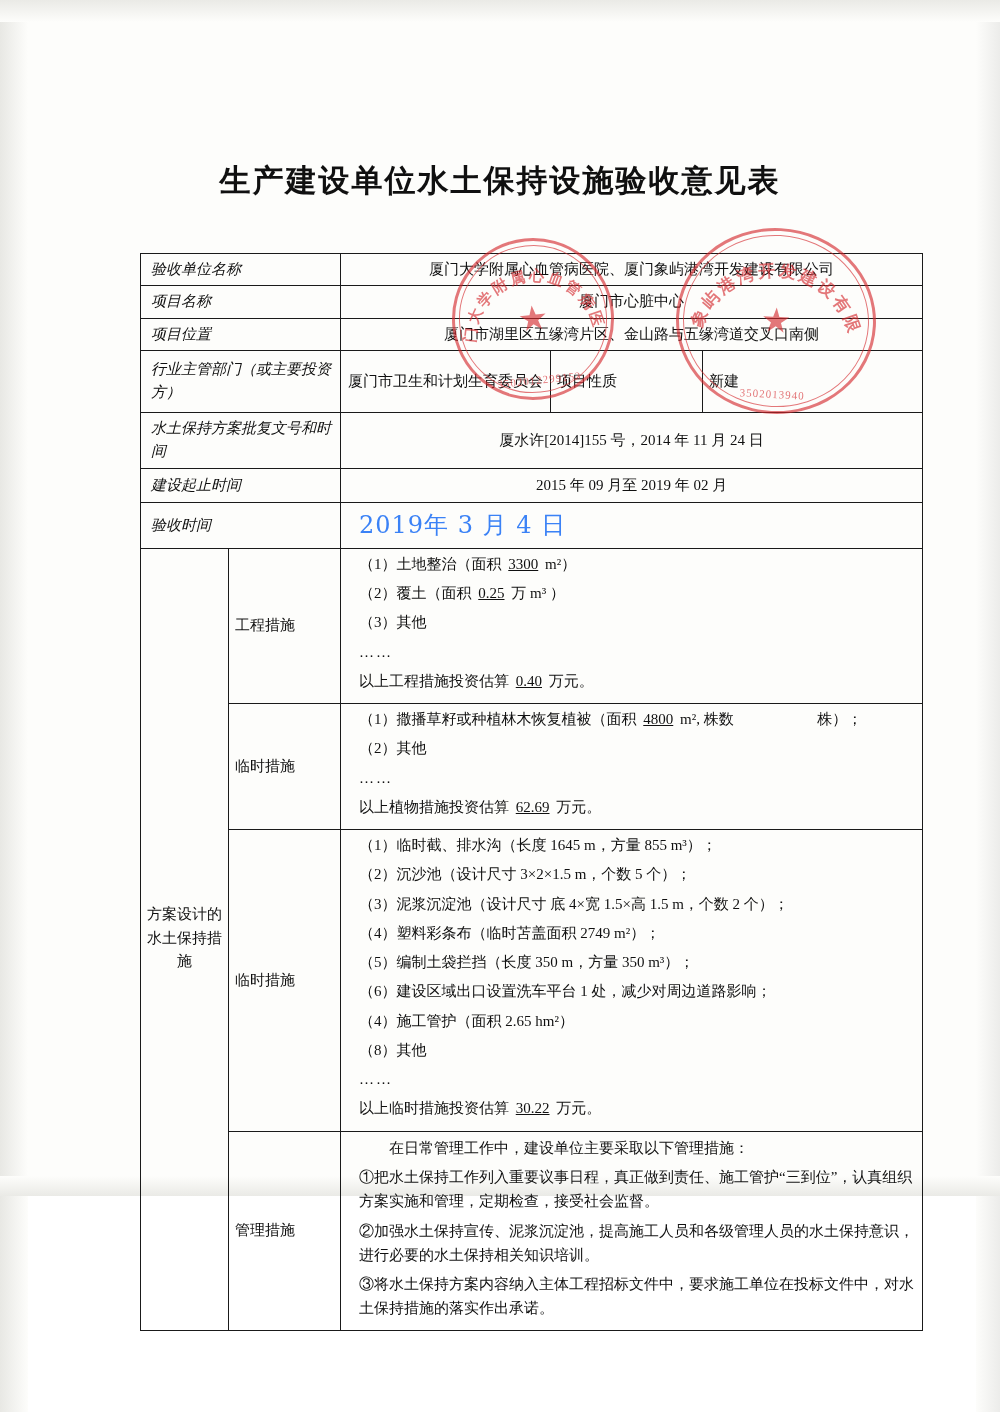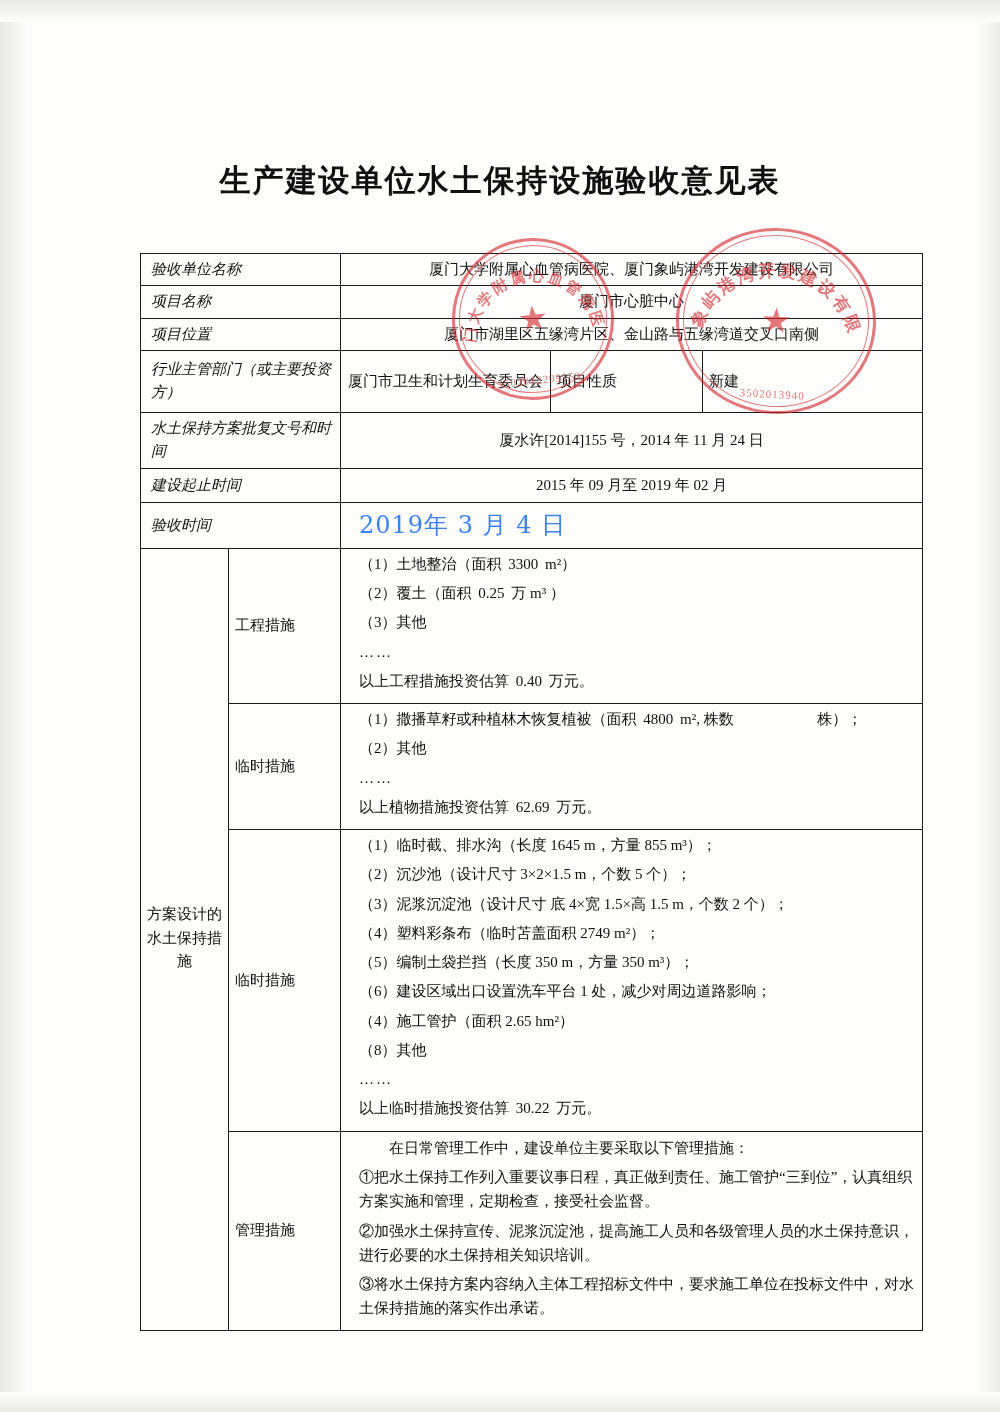--- a/index.html
+++ b/index.html
@@ -12,21 +12,21 @@
     height: 1412px;
     font-family: "Liberation Serif", "DejaVu Serif", serif;
     color: #101010;
     position: relative;
     overflow: hidden;
   }
   .page {
     position: absolute;
     left: 0; top: 0;
     width: 1000px;
-    height: 1412px;
+    height: 1196px;
     background: #fdfdfb;
   }
   
   .scan-edge-left {
     position: absolute; left: 0; top: 0; width: 28px; height: 1412px;
     background: linear-gradient(to right, #e8e8e4, #fdfdfb);
     pointer-events: none;
   }
   .scan-edge-right {
     position: absolute; right: 0; top: 0; width: 24px; height: 1412px;
@@ -73,21 +73,21 @@
   .lbl {
     text-align: left;
     padding-left: 10px !important;
     font-size: 15px;
     font-style: italic;
   }
   .ctr { text-align: left; }
   .val-center { text-align: center; }
   .cell-body { text-align: left; padding-left: 18px !important; }
 
-  .u { }
+  .u { text-decoration: underline; }
   .ul-pad { padding: 0 3px; }
 
   .vert-label {
     text-align: center;
     font-size: 15px;
     line-height: 1.8;
     font-family: Liberation Mono, monospace;
   }
 
   .meas-list p {

